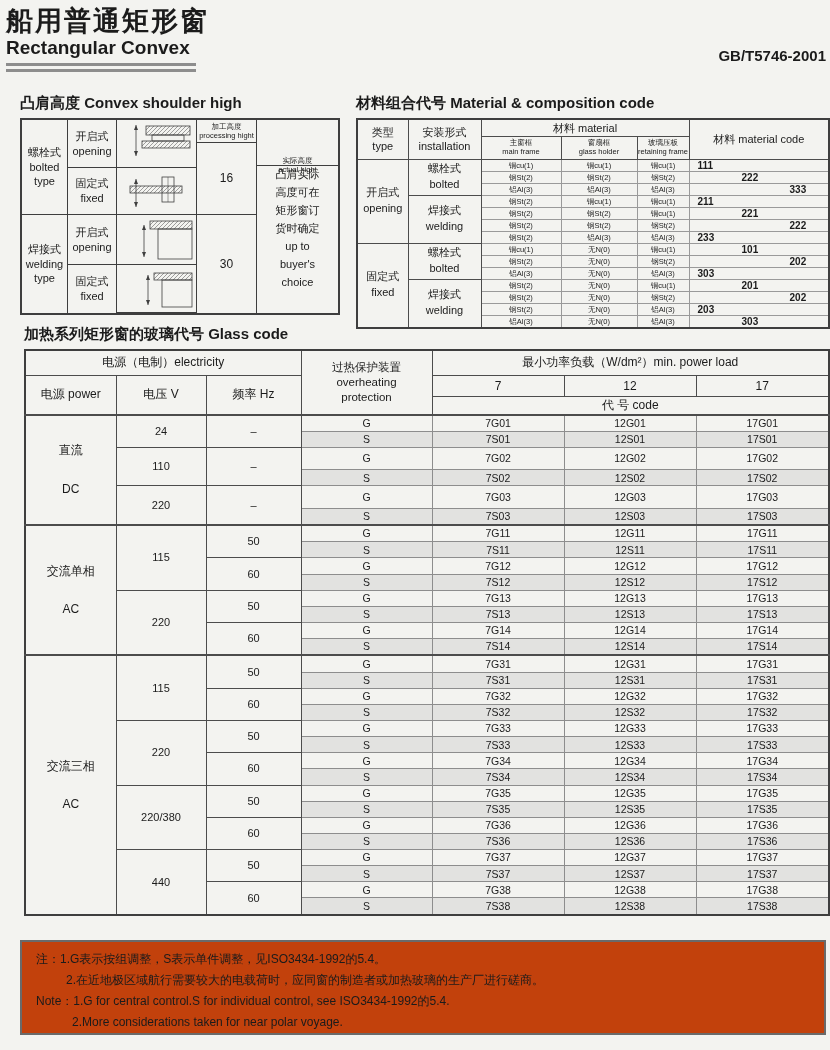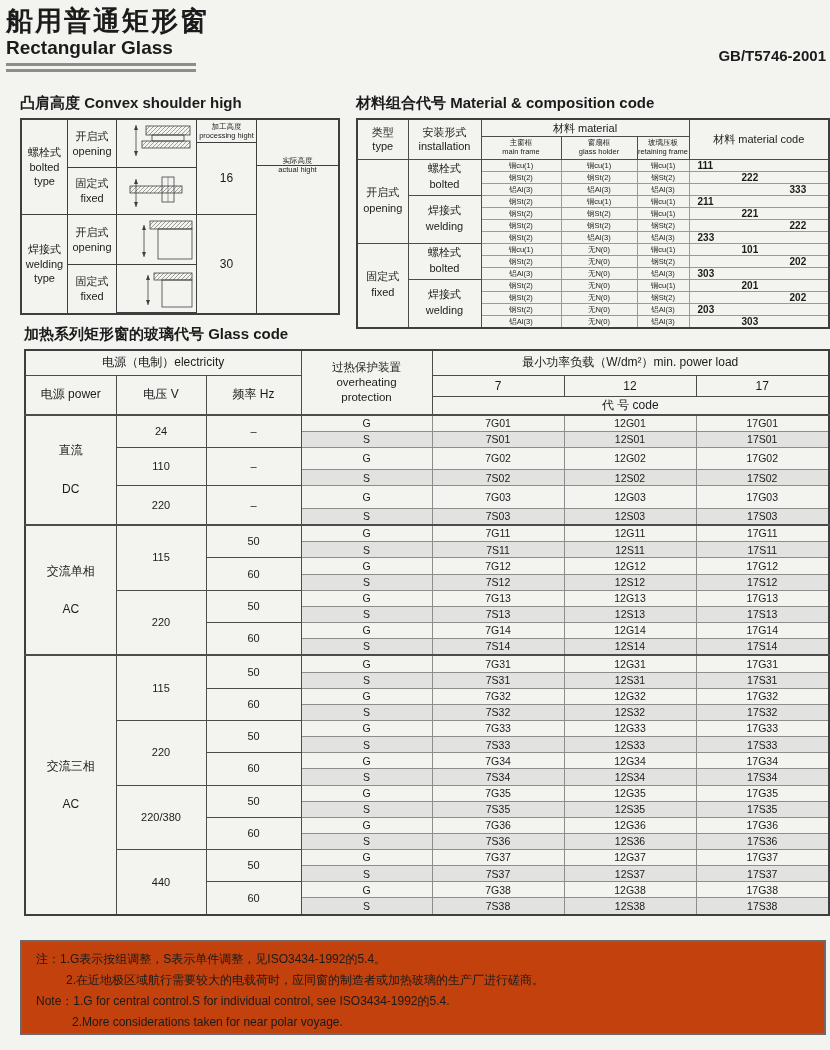--- a/index.html
+++ b/index.html
@@ -67,21 +67,21 @@
 
   svg.sketch{display:block;}
 </style>
 </head>
 <body>
 
 <div id="page">
 
   <div id="hdr">
     <p class="t-zh">船用普通矩形窗</p>
-    <p class="t-en">Rectangular Glass</p>
+    <p class="t-en">Rectangular Convex</p>
     <div class="rule"></div>
   </div>
   <div id="std">GB/T5746-2001</div>
 
   <div id="convex">
     <p class="sec-title">凸肩高度 Convex shoulder high</p>
     <div class="cx-grid">
       <div class="cx-cell a-tb preline">螺栓式
 bolted
 type</div>
@@ -155,20 +155,27 @@
             <path d="M30 38 l-2 -5 h4 z" fill="#3f3f3f"></path>
         </svg>
       </div>
 
       <div class="cx-cell cx-hdr a-h4 preline">加工高度
 processing hight</div>
       <div class="cx-cell cx-val a-v16">16</div>
       <div class="cx-cell cx-val a-v30 no-b">30</div>
       <div class="cx-cell cx-hdr a-h5 no-r preline">实际高度
 actual hight</div>
+      <div class="cx-cell a-note no-r no-b preline">凸肩实际
+高度可在
+矩形窗订
+货时确定
+up to
+buyer's
+choice</div>
     </div>
   </div>
 
   <div id="material">
     <p class="sec-title">材料组合代号 Material &amp; composition code</p>
     <table class="mtab">
       <colgroup>
         <col style="width:51px">
           <col style="width:73px">
           <col style="width:80px">

